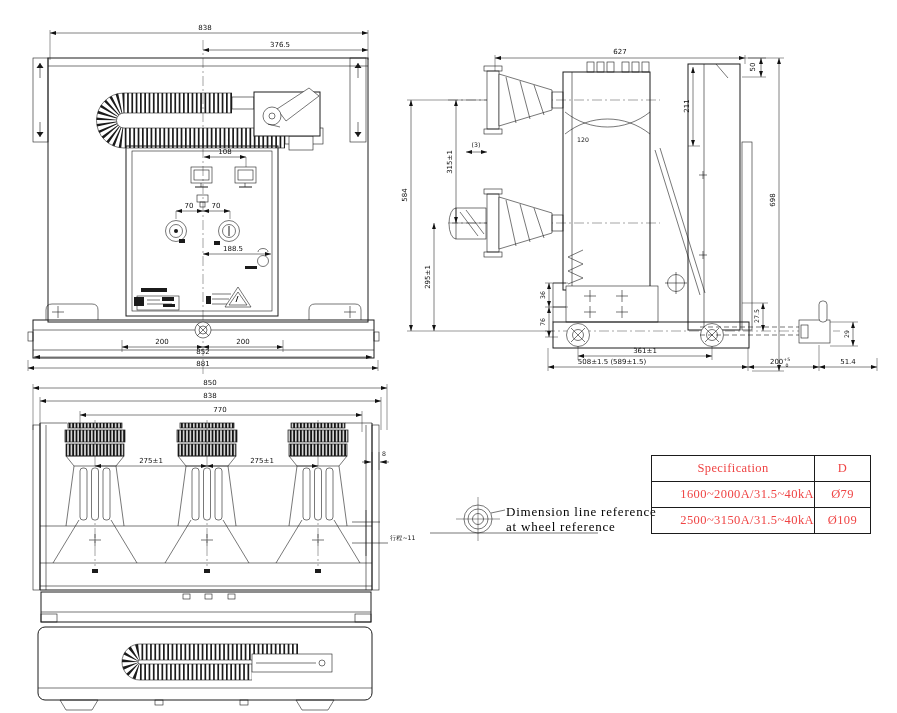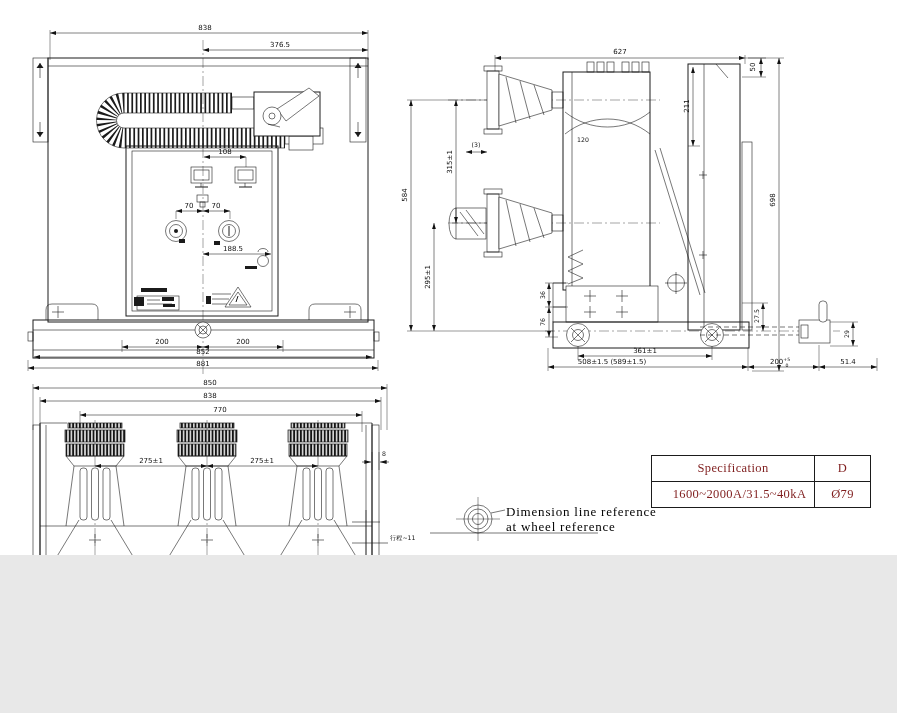--- a/index.html
+++ b/index.html
@@ -1,16 +1,16 @@
 <!DOCTYPE html>
 <html><head>
 <meta charset="utf-8">
 <style>
   html,body{margin:0;padding:0;background:#e8e8e8;}
-  .canvas{position:relative;width:897px;height:555px;background:#ffffff;overflow:hidden;
+  .canvas{position:relative;width:897px;height:713px;background:#ffffff;overflow:hidden;
           font-family:"DejaVu Sans",sans-serif;}
   svg{position:absolute;left:0;top:0;}
   
   .o   {fill:none;stroke:#1c1c1c;stroke-width:1;}
   .t   {fill:none;stroke:#1c1c1c;stroke-width:.6;}
   .ext {fill:none;stroke:#1c1c1c;stroke-width:.45;}
   .dim {fill:none;stroke:#1c1c1c;stroke-width:.55;marker-start:url(#ar);marker-end:url(#ar);}
   .cl  {fill:none;stroke:#4a4a4a;stroke-width:.5;stroke-dasharray:10 3 2 3;}
   .dash{fill:none;stroke:#1c1c1c;stroke-width:.6;stroke-dasharray:5 3;}
   .corr{fill:none;stroke:#1b1b1b;stroke-dasharray:1.7 2.6;}
@@ -18,24 +18,24 @@
   .wht {fill:#ffffff;stroke:#1c1c1c;stroke-width:1;}
   .whtT{fill:#ffffff;stroke:#1c1c1c;stroke-width:.6;}
   text.dt {font-family:"DejaVu Sans",sans-serif;font-size:7px;fill:#101010;}
   text.dts{font-family:"DejaVu Sans",sans-serif;font-size:6.2px;fill:#101010;}
   
   .note{position:absolute;left:506px;top:504px;font-family:"Liberation Serif",serif;
         font-size:13px;letter-spacing:.8px;color:#000000;line-height:15px;white-space:nowrap;}
   
   table.spec{position:absolute;left:651px;top:455px;width:220px;border-collapse:collapse;
              table-layout:fixed;font-family:"Liberation Serif",serif;font-size:12.5px;
-             letter-spacing:.4px;color:#7f1d1d;}
+             letter-spacing:.4px;color:#ef4444;}
   table.spec th,table.spec td{border:1.2px solid #1b1b1b;height:25px;padding:0;}
   table.spec th{font-weight:normal;text-align:center;}
-  table.spec td.c1{padding-left:13px;text-align:center;width:165px;}
+  table.spec td.c1{padding-left:13px;text-align:right;width:165px;}
   table.spec td.c2,table.spec th.c2{text-align:center;width:55px;}
 </style>
 </head>
 <body>
 
 <div class="canvas">
 
 <svg width="897" height="713" viewBox="0 0 897 713">
   <defs>
     <marker id="ar" viewBox="0 0 10 10" refX="10" refY="5" markerWidth="11" markerHeight="11" orient="auto-start-reverse">
@@ -508,16 +508,20 @@
     <tr>
       <th class="c1h">Specification</th>
       <th class="c2">D</th>
     </tr>
   </thead>
   <tbody>
     <tr>
       <td class="c1">1600~2000A/31.5~40kA</td>
       <td class="c2">Ø79</td>
     </tr>
+    <tr>
+      <td class="c1">2500~3150A/31.5~40kA</td>
+      <td class="c2">Ø109</td>
+    </tr>
   </tbody>
 </table>
 
 </div>
 
 </body></html>

